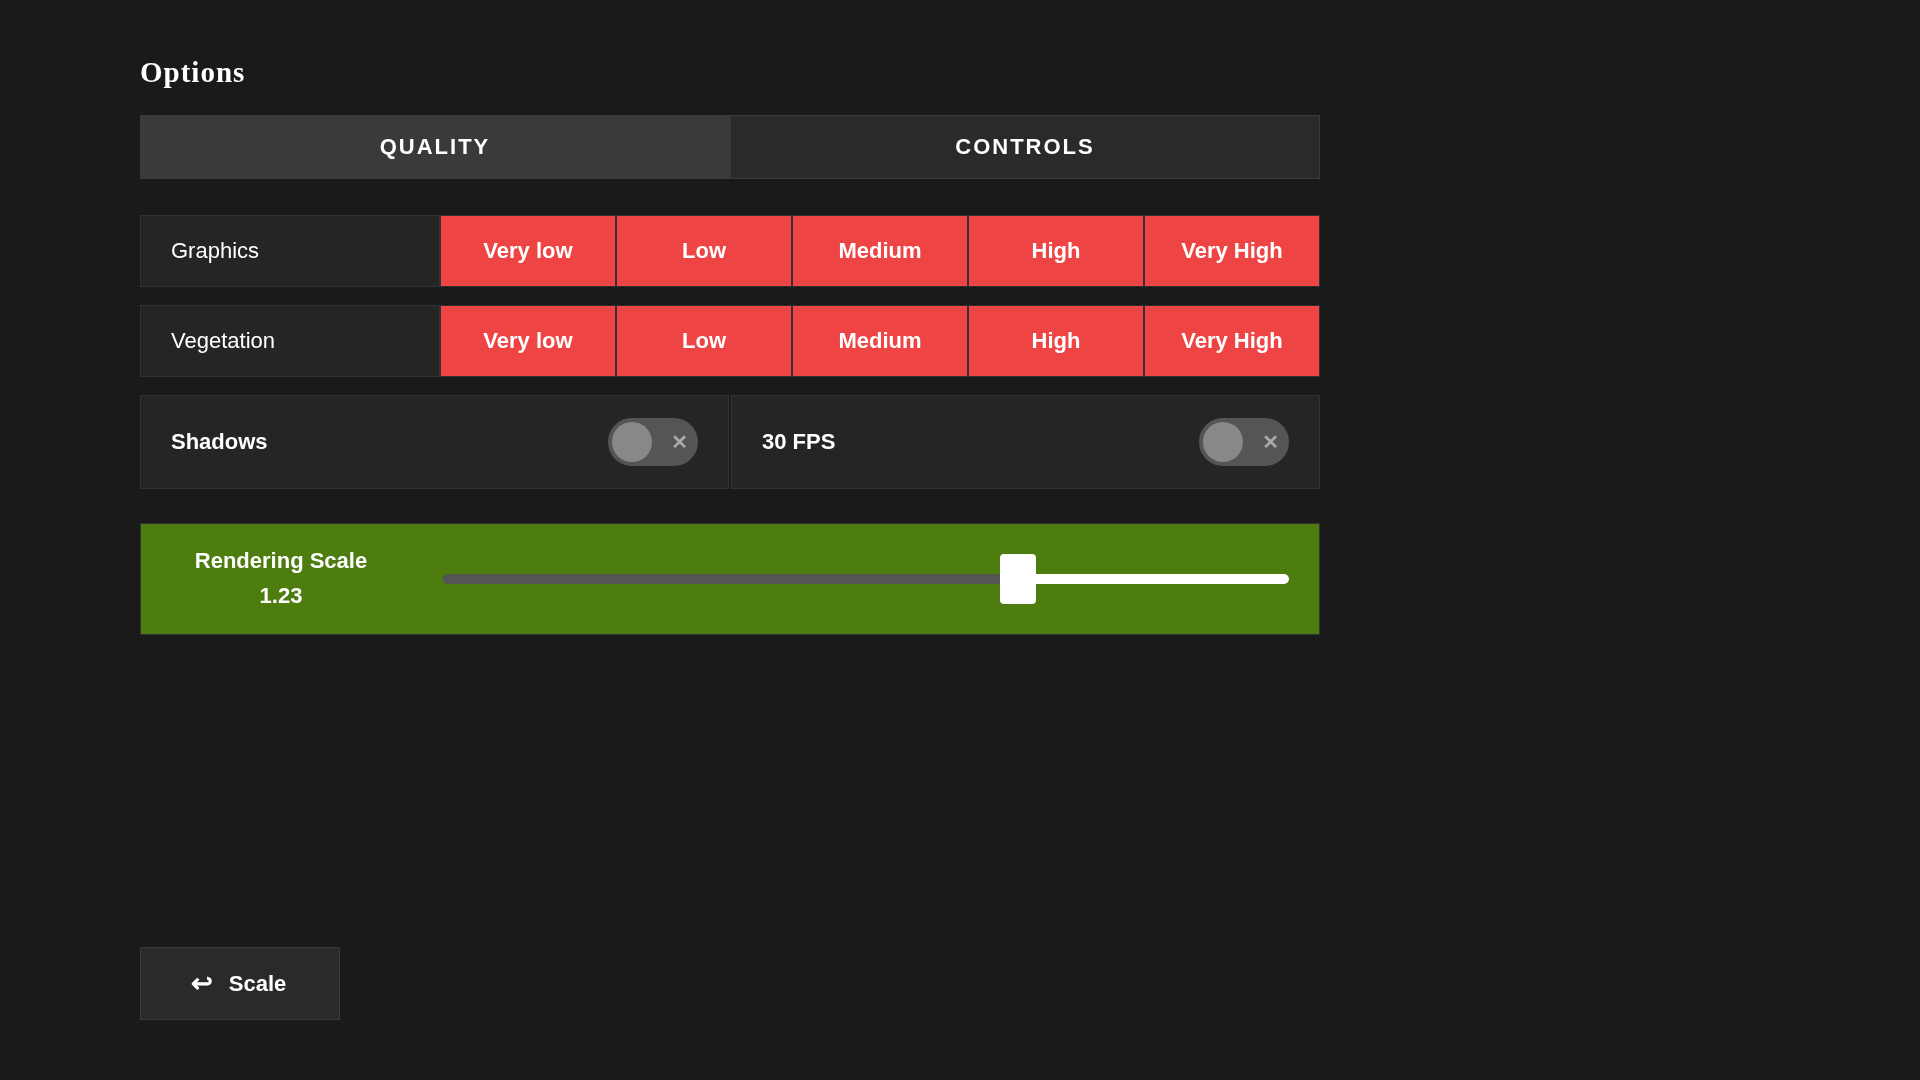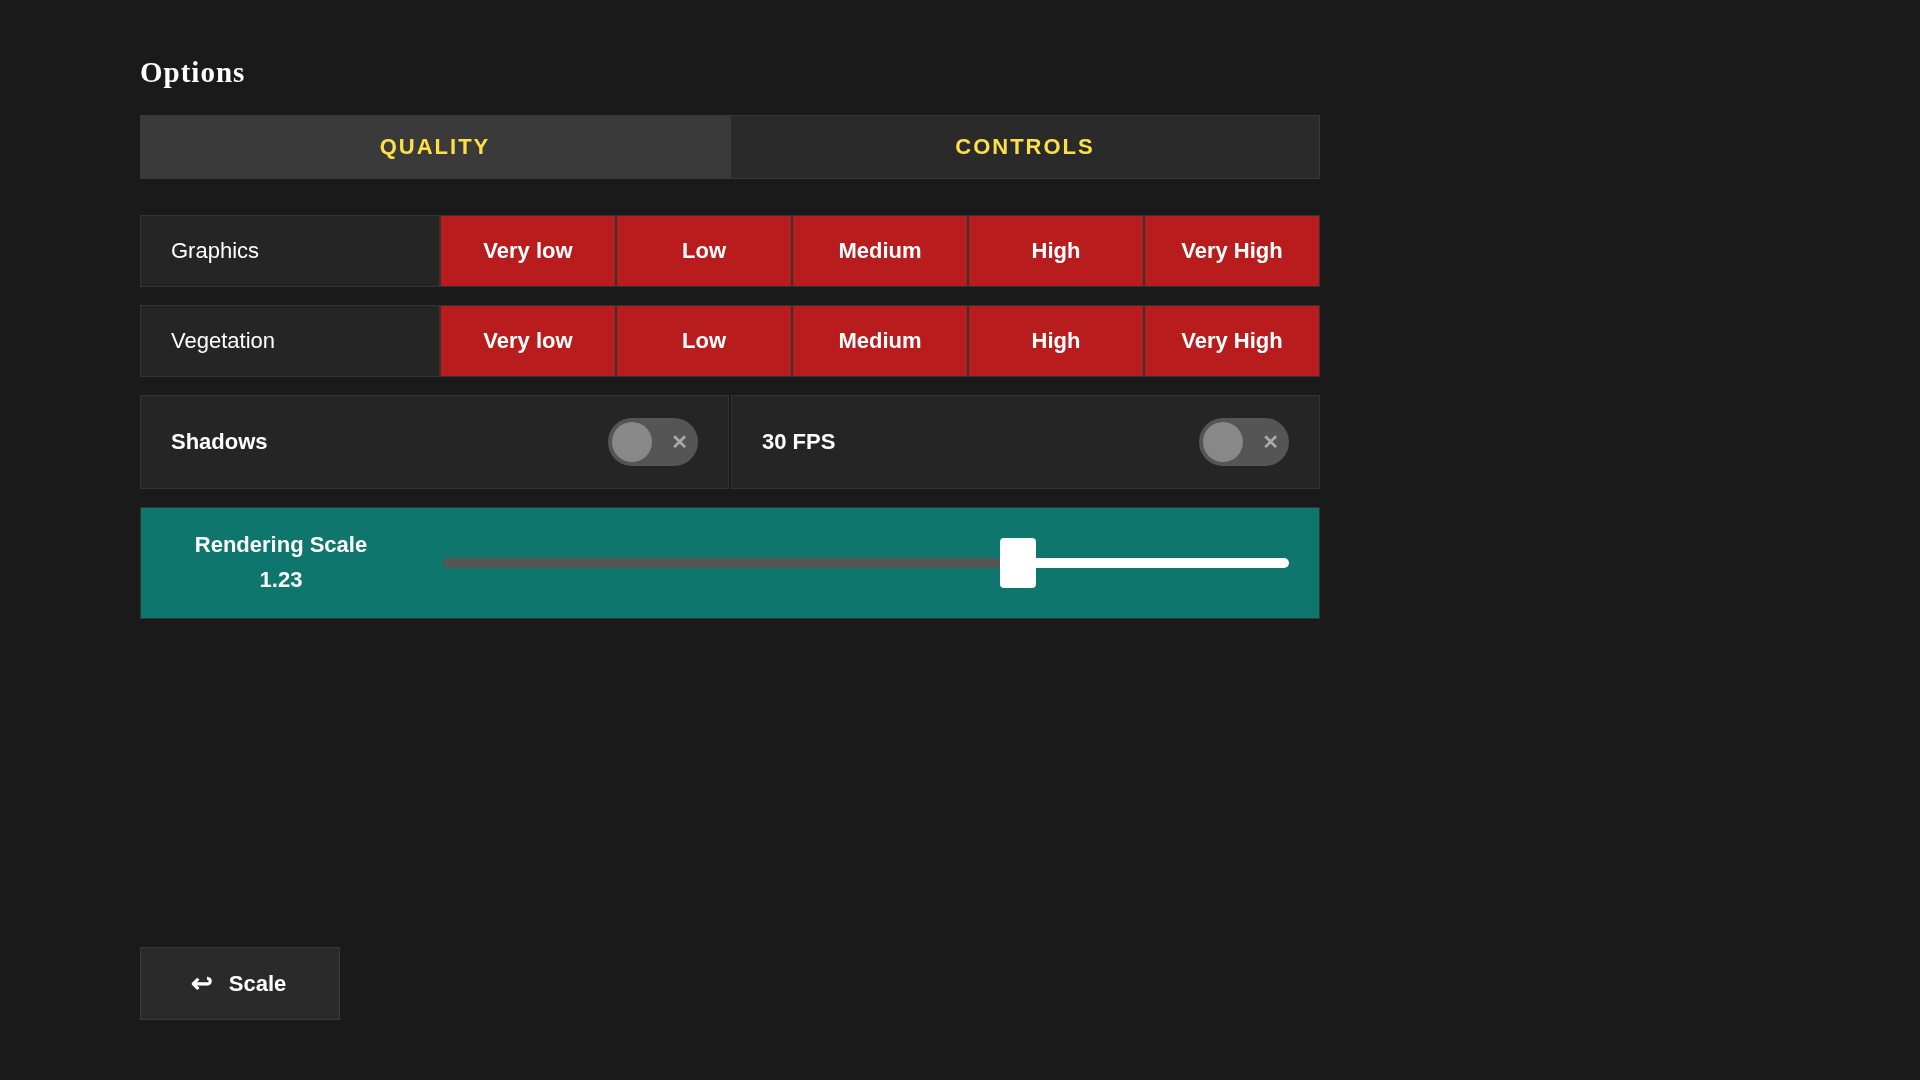--- a/index.html
+++ b/index.html
@@ -31,21 +31,21 @@
       display: flex;
       gap: 0;
       width: 1180px;
     }
 
     .tab-btn {
       flex: 1;
       padding: 18px 20px;
       background: #2a2a2a;
       border: 1px solid #3a3a3a;
-      color: #fde047;
+      color: #ffffff;
       font-size: 22px;
       font-weight: bold;
       letter-spacing: 2px;
       text-align: center;
       cursor: pointer;
     }
 
     .tab-btn.active {
       background: #3a3a3a;
     }
@@ -70,36 +70,36 @@
       border: 1px solid #333;
       padding: 22px 30px;
       font-size: 22px;
       font-weight: normal;
       display: flex;
       align-items: center;
     }
 
     .quality-option {
       flex: 1;
-      background: #b91c1c;
+      background: #ef4444;
       border: 1px solid #333;
       padding: 8px 10px;
       font-size: 22px;
       font-weight: bold;
       text-align: center;
       cursor: pointer;
       display: flex;
       align-items: center;
       justify-content: center;
     }
 
     
     .toggle-row {
       display: flex;
-      margin-bottom: 18px;
+      margin-bottom: 34px;
       gap: 2px;
     }
 
     .toggle-cell {
       flex: 1;
       background: #252525;
       border: 1px solid #333;
       padding: 22px 30px;
       display: flex;
       align-items: center;
@@ -117,21 +117,21 @@
       width: 90px;
       height: 50px;
       position: relative;
       cursor: pointer;
     }
 
     
     .slider-row {
       display: flex;
       align-items: center;
-      background: #0f766e;
+      background: #4d7c0f;
       border: 1px solid #333;
       padding: 22px 30px;
       margin-bottom: 18px;
       gap: 52px;
     }
 
     .slider-label {
       font-size: 22px;
       font-weight: bold;
       min-width: 220px;

